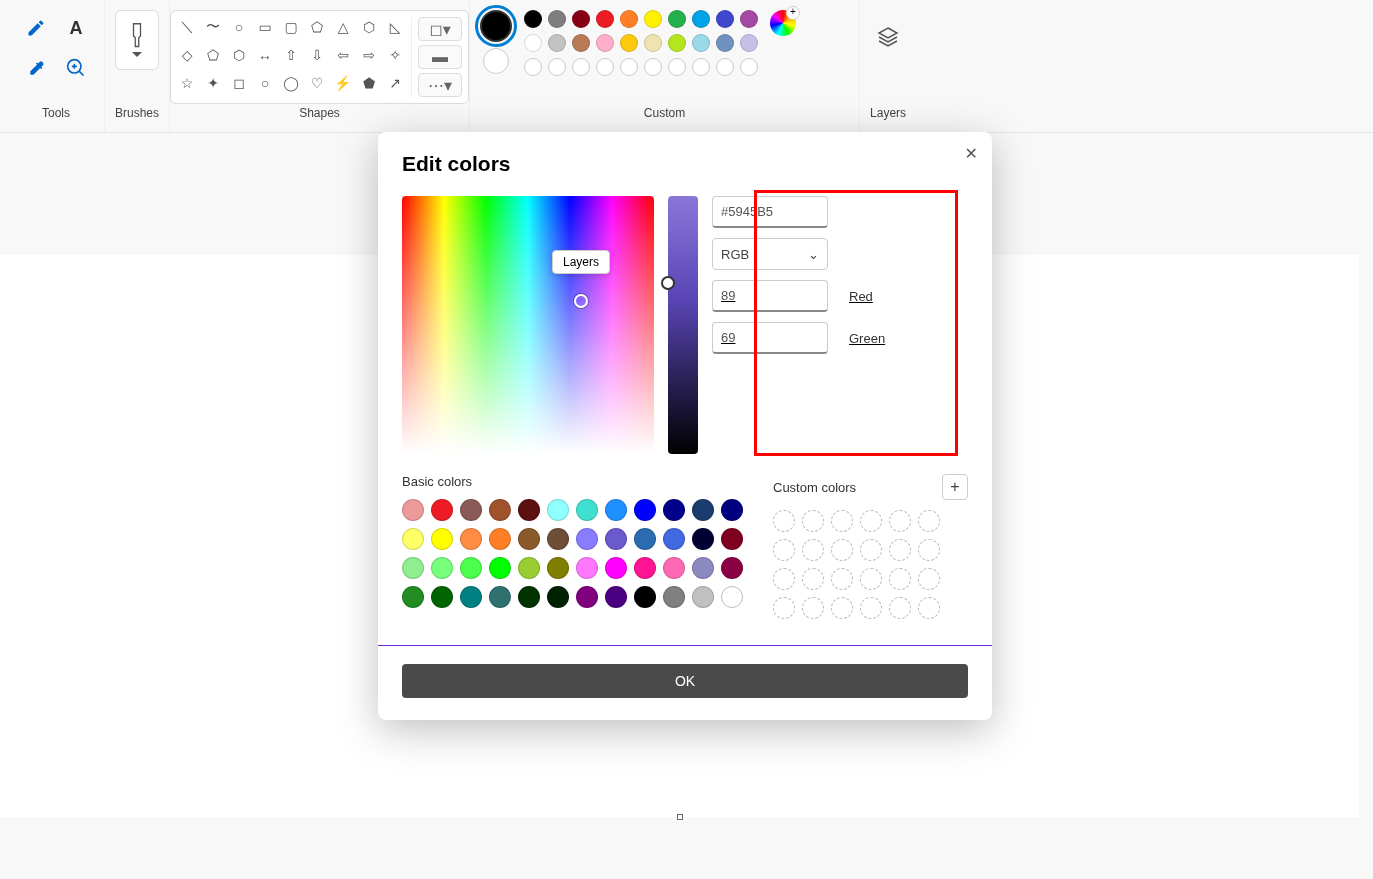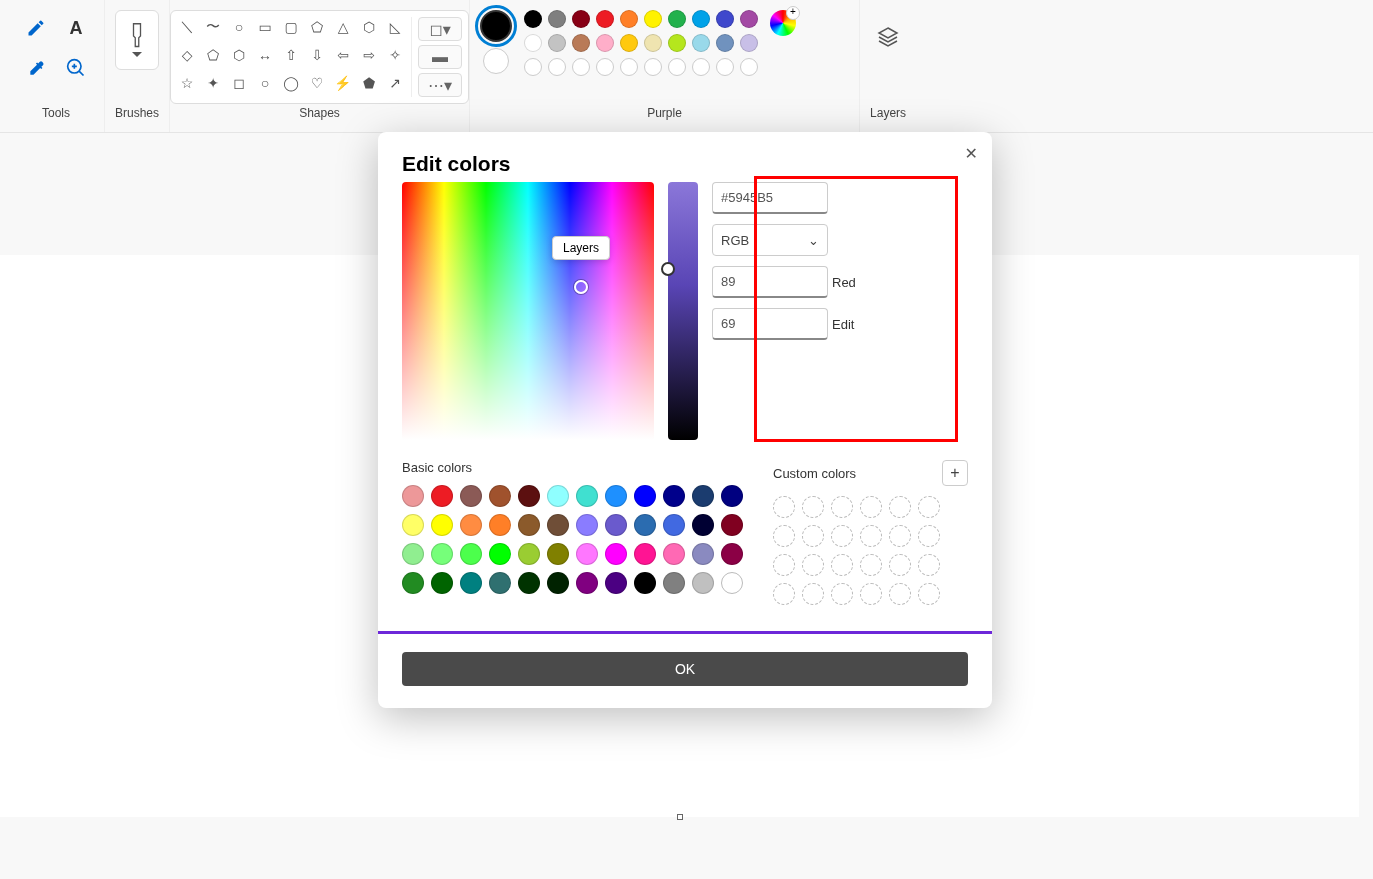--- a/index.html
+++ b/index.html
@@ -32,44 +32,44 @@
 .layers-icon { width: 26px; height: 26px; margin-top: 20px; color:#555; display:flex;align-items:center;justify-content:center;}
 
 
 .canvas-area { position: absolute; top: 255px; left: 0; right: 14px; bottom: 62px; background: #fff; }
 .canvas-handle { position:absolute; width:6px; height:6px; border:1px solid #666; background:#fff; }
 
 
 .overlay { position: absolute; top: 132px; left: 378px; width: 614px; background: #fff; border-radius: 8px; box-shadow: 0 10px 40px rgba(0,0,0,0.25); z-index: 100; }
 .dialog-close { position: absolute; top: 12px; right: 14px; font-size: 16px; color: #555; cursor:pointer; }
 .dialog-body { padding: 20px 24px 0 24px; }
-.dialog-title { font-size: 21px; font-weight: 600; margin-bottom: 6px; }
+.dialog-title { font-size: 21px; font-weight: 600; margin-bottom: 20px; }
 .picker-row { display: flex; gap: 14px; position: relative; }
 .spectrum { width: 252px; height: 258px; position: relative; background: linear-gradient(to top, white, rgba(255,255,255,0)), linear-gradient(to right, red, yellow, lime, cyan, blue, magenta, red); border-radius: 4px; }
 .spectrum-cursor { position: absolute; width: 14px; height: 14px; border: 2px solid #fff; border-radius: 50%; box-shadow: 0 0 0 1px rgba(0,0,0,0.3); top: 98px; left: 172px; }
 .tooltip { position: absolute; top: 54px; left: 150px; background: #fff; border: 1px solid #ccc; border-radius: 4px; padding: 4px 10px; font-size: 12px; box-shadow: 0 2px 6px rgba(0,0,0,0.15); }
 .lightness { width: 30px; height: 258px; border-radius: 4px; background: linear-gradient(to bottom, #8b77d9 0%, #5945B5 40%, #000 100%); position: relative; }
 .lightness-thumb { position: absolute; left: -7px; top: 80px; width: 14px; height: 14px; background: #fff; border: 2px solid #333; border-radius: 50%; }
 .inputs-col { display: flex; flex-direction: column; gap: 10px; }
 .text-input { width: 116px; height: 32px; border: 1px solid #ccc; border-bottom: 2px solid #888; border-radius: 4px; padding: 0 8px; font-size: 13px; color: #555; background:#fff; }
 .select-input { width: 116px; height: 32px; border: 1px solid #ccc; border-radius: 4px; padding: 0 8px; font-size: 13px; display:flex; align-items:center; justify-content:space-between; color:#444; background:#fff;}
-.rgb-row { display: flex; align-items: center; gap: 4px; }
+.rgb-row { display: flex; align-items: center; gap: 21px; text-decoration: underline; }
 .rgb-label { font-size: 13px; color: #333; }
 .highlight-box { position: absolute; border: 3px solid red; top: -6px; left: 352px; width: 204px; height: 266px; pointer-events:none; }
 
 .section-title { font-size: 13px; color: #333; margin: 20px 0 10px 0; display:flex; justify-content:space-between; align-items:center;}
 .sections-row { display:flex; justify-content:space-between; gap: 30px; }
 .basic-section, .custom-section { flex:1; }
 .swatch-grid { display: grid; grid-template-columns: repeat(12, 22px); gap: 7px; }
 .custom-grid { display: grid; grid-template-columns: repeat(6, 22px); gap: 7px; }
 .bswatch { width: 22px; height: 22px; border-radius: 50%; border: 1px solid rgba(0,0,0,0.15); }
 .cswatch { width: 22px; height: 22px; border-radius: 50%; border: 1px dashed #bbb; background:#fff; }
 .add-btn { width: 26px; height: 26px; border:1px solid #ccc; border-radius:4px; display:flex; align-items:center; justify-content:center; font-size:16px; color:#444; }
 
-.dialog-footer { display: flex; gap: 10px; padding: 18px 24px 22px 24px; margin-top: 26px; border-top: 3px solid #6d28d9; }
+.dialog-footer { display: flex; gap: 10px; padding: 18px 24px 22px 24px; margin-top: 26px; border-top: 1px solid #6d28d9; }
 .btn { flex: 1; height: 34px; border-radius: 4px; font-size: 14px; display:flex; align-items:center; justify-content:center; }
 .btn-primary { background: #4a4a4a; color: #fff; }
 .btn-secondary { background: #fff; border: 1px solid #ccc; color: #333; }
 
 svg { display:block; }
 </style>
 </head>
 <body>
 
 <div class="ribbon">
@@ -186,21 +186,21 @@
             <div class="swatch empty"></div>
             <div class="swatch empty"></div>
             <div class="swatch empty"></div>
             <div class="swatch empty"></div>
             <div class="swatch empty"></div>
             <div class="swatch empty"></div>
           </div>
       </div>
       <div class="color-wheel"></div>
     </div>
-    <div class="ribbon-label" style="width:100%;text-align:center;">Purple</div>
+    <div class="ribbon-label" style="width:100%;text-align:center;">Custom</div>
   </div>
 
   <div class="ribbon-group">
     <div class="layers-icon">
         <svg width="24" height="24" viewBox="0 0 24 24">
           <path fill="none" stroke="#555" stroke-width="1.5" d="M12 3l9 5-9 5-9-5 9-5zm-9 9l9 5 9-5m-18 4l9 5 9-5"></path>
         </svg>
       </div>
     <div class="ribbon-label">Layers</div>
   </div>
@@ -227,21 +227,21 @@
         <div class="select-input">
             <span>RGB</span>
             <span>⌄</span>
           </div>
         <div class="rgb-row">
             <input class="text-input" value="89" style="">
             <span class="rgb-label">Red</span>
           </div>
         <div class="rgb-row">
             <input class="text-input" value="69" style="">
-            <span class="rgb-label">Edit</span>
+            <span class="rgb-label">Green</span>
           </div>
       </div>
       <div class="highlight-box"></div>
     </div>
 
     <div class="sections-row">
       <div class="basic-section">
         <div class="section-title">Basic colors</div>
         <div class="swatch-grid" id="basic-grid">
             <div class="bswatch" style="background: rgb(237, 152, 153);"></div>

